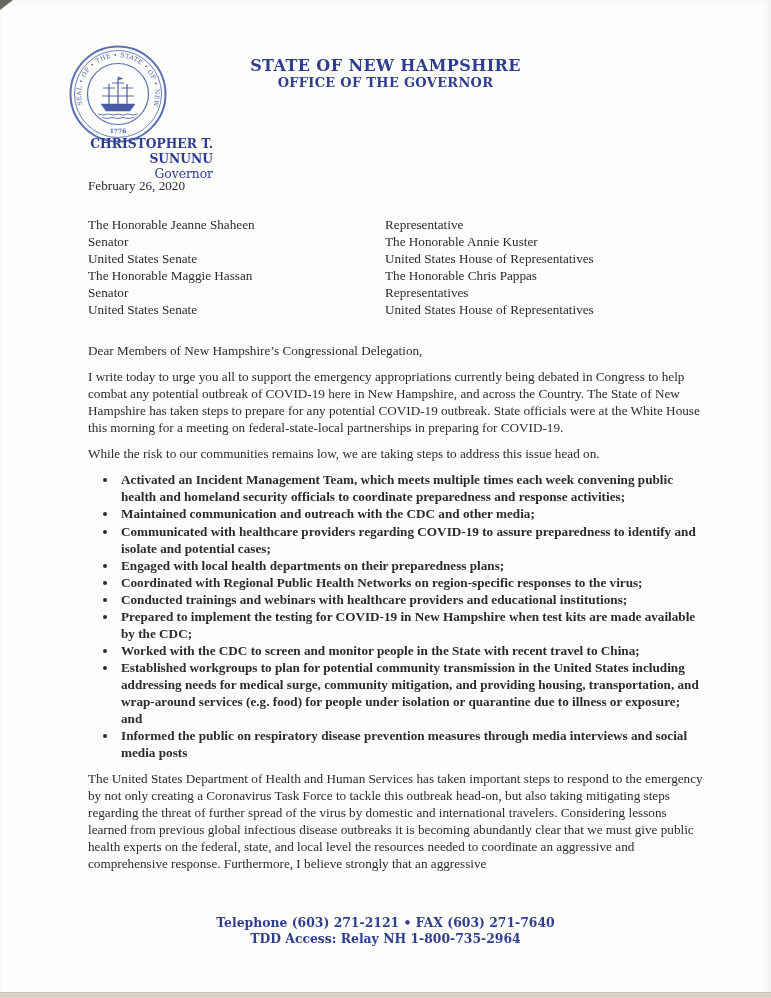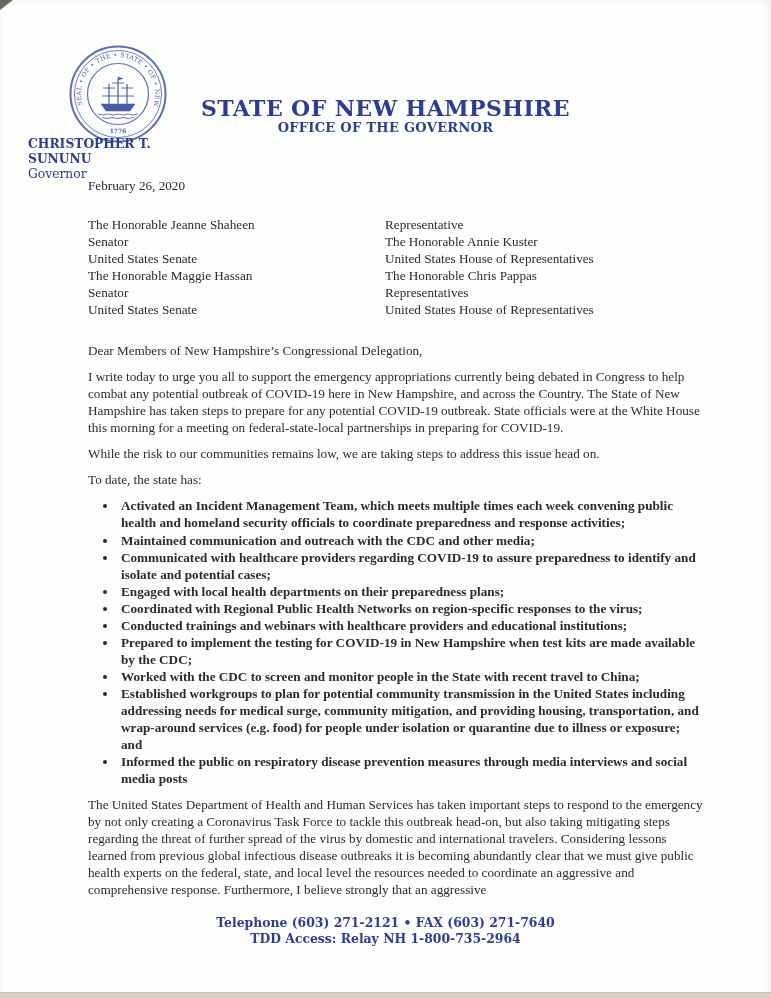--- a/index.html
+++ b/index.html
@@ -21,23 +21,23 @@
   }
   .bottom-edge{
     position:absolute;left:0;right:0;bottom:0;height:5px;
     background:#d7d2c5;border-top:1px solid #c6c1b4;
   }
   
   .header{position:absolute;top:0;left:0;right:0;height:170px;}
   .seal{position:absolute;left:68px;top:44px;width:100px;height:100px;}
   .header-titles{position:absolute;top:57px;left:0;right:0;text-align:center;
     font-family:"DejaVu Serif", serif;color:#2e3d8f;}
-  .title1{font-size:22px;font-weight:bold;letter-spacing:.4px;line-height:1.1;margin-top:39px;}
+  .title1{font-size:16px;font-weight:bold;letter-spacing:.4px;line-height:1.1;}
   .title2{font-size:13px;font-weight:bold;letter-spacing:.3px;line-height:1.25;}
-  .gov-block{position:absolute;top:137px;left:28px;width:185px;text-align:left;
+  .gov-block{position:absolute;top:137px;left:28px;width:185px;text-align:right;
     font-family:"DejaVu Serif", serif;color:#2e3d8f;}
   .gov-name{font-size:12.3px;font-weight:bold;line-height:1.2;}
   .gov-title{font-size:12.3px;line-height:1.25;}
   
   .content{position:absolute;top:177px;left:88px;width:616px;
     font-size:13.2px;line-height:1.29;}
   .date{margin:0 0 22px 0;}
   .addr-grid{display:grid;grid-template-columns:297px 1fr;margin:0 0 24px 0;}
   .addr div{white-space:nowrap;}
   .salutation{margin:0 0 9px 0;}
@@ -114,21 +114,20 @@
         <div>The Honorable Chris Pappas</div>
         <div>Representatives</div>
         <div>United States House of Representatives</div>
       </div>
     </div>
 
     <p class="salutation">Dear Members of New Hampshire’s Congressional Delegation,</p>
 
     <p class="para">I write today to urge you all to support the emergency appropriations currently being debated in Congress to help combat any potential outbreak of COVID-19 here in New Hampshire, and across the Country. The State of New Hampshire has taken steps to prepare for any potential COVID-19 outbreak. State officials were at the White House this morning for a meeting on federal-state-local partnerships in preparing for COVID-19.</p>
     <p class="para">While the risk to our communities remains low, we are taking steps to address this issue head on.</p>
-    <p class="para">To date, the state has:</p>
 
     <ul class="points">
       <li>Activated an Incident Management Team, which meets multiple times each week convening public health and homeland security officials to coordinate preparedness and response activities;</li>
       <li>Maintained communication and outreach with the CDC and other media;</li>
       <li>Communicated with healthcare providers regarding COVID-19 to assure preparedness to identify and isolate and potential cases;</li>
       <li>Engaged with local health departments on their preparedness plans;</li>
       <li>Coordinated with Regional Public Health Networks on region-specific responses to the virus;</li>
       <li>Conducted trainings and webinars with healthcare providers and educational institutions;</li>
       <li>Prepared to implement the testing for COVID-19 in New Hampshire when test kits are made available by the CDC;</li>
       <li>Worked with the CDC to screen and monitor people in the State with recent travel to China;</li>

